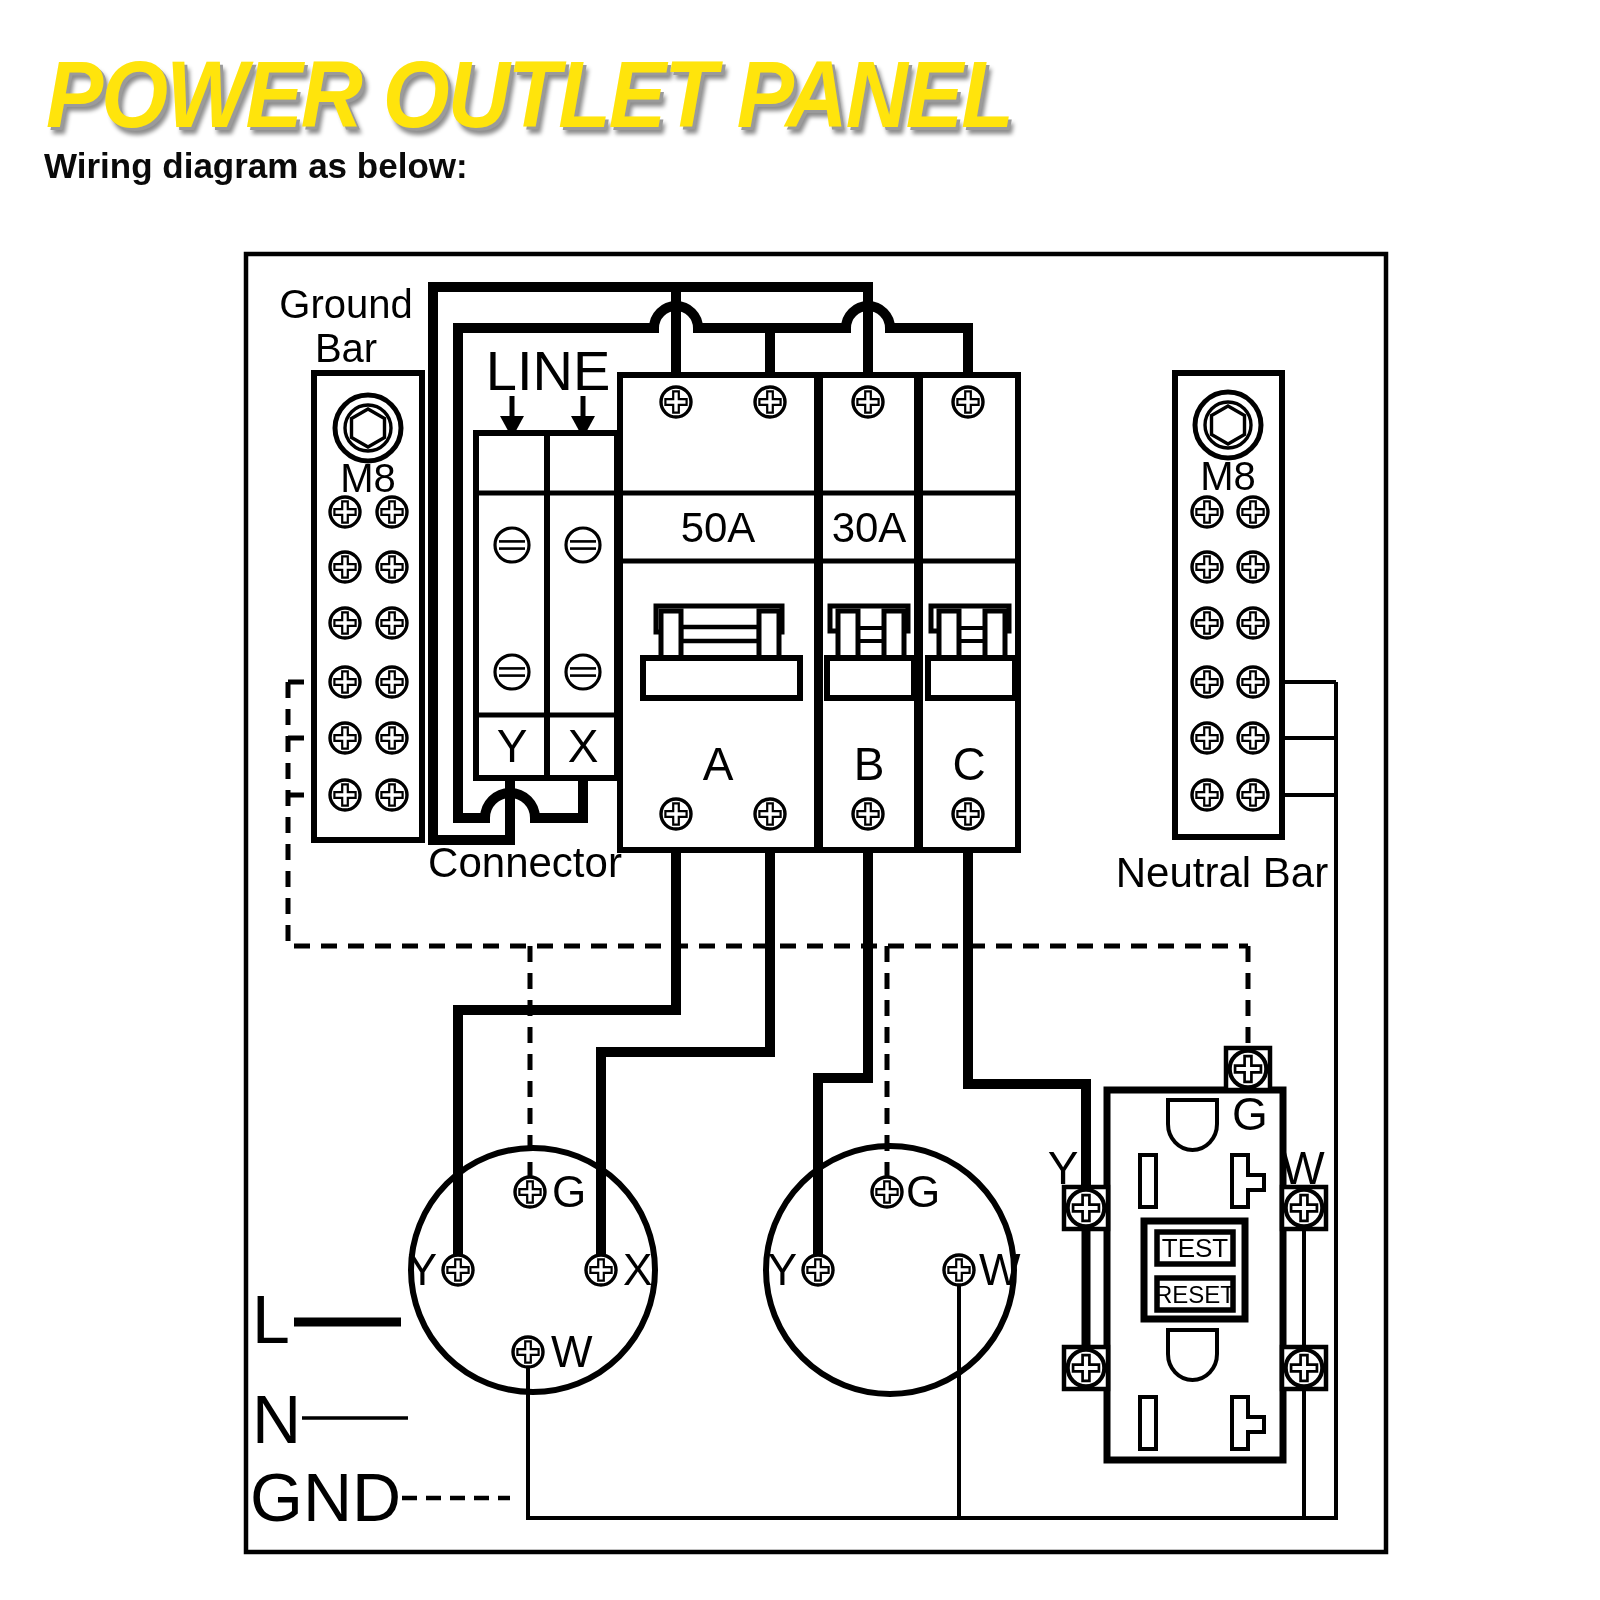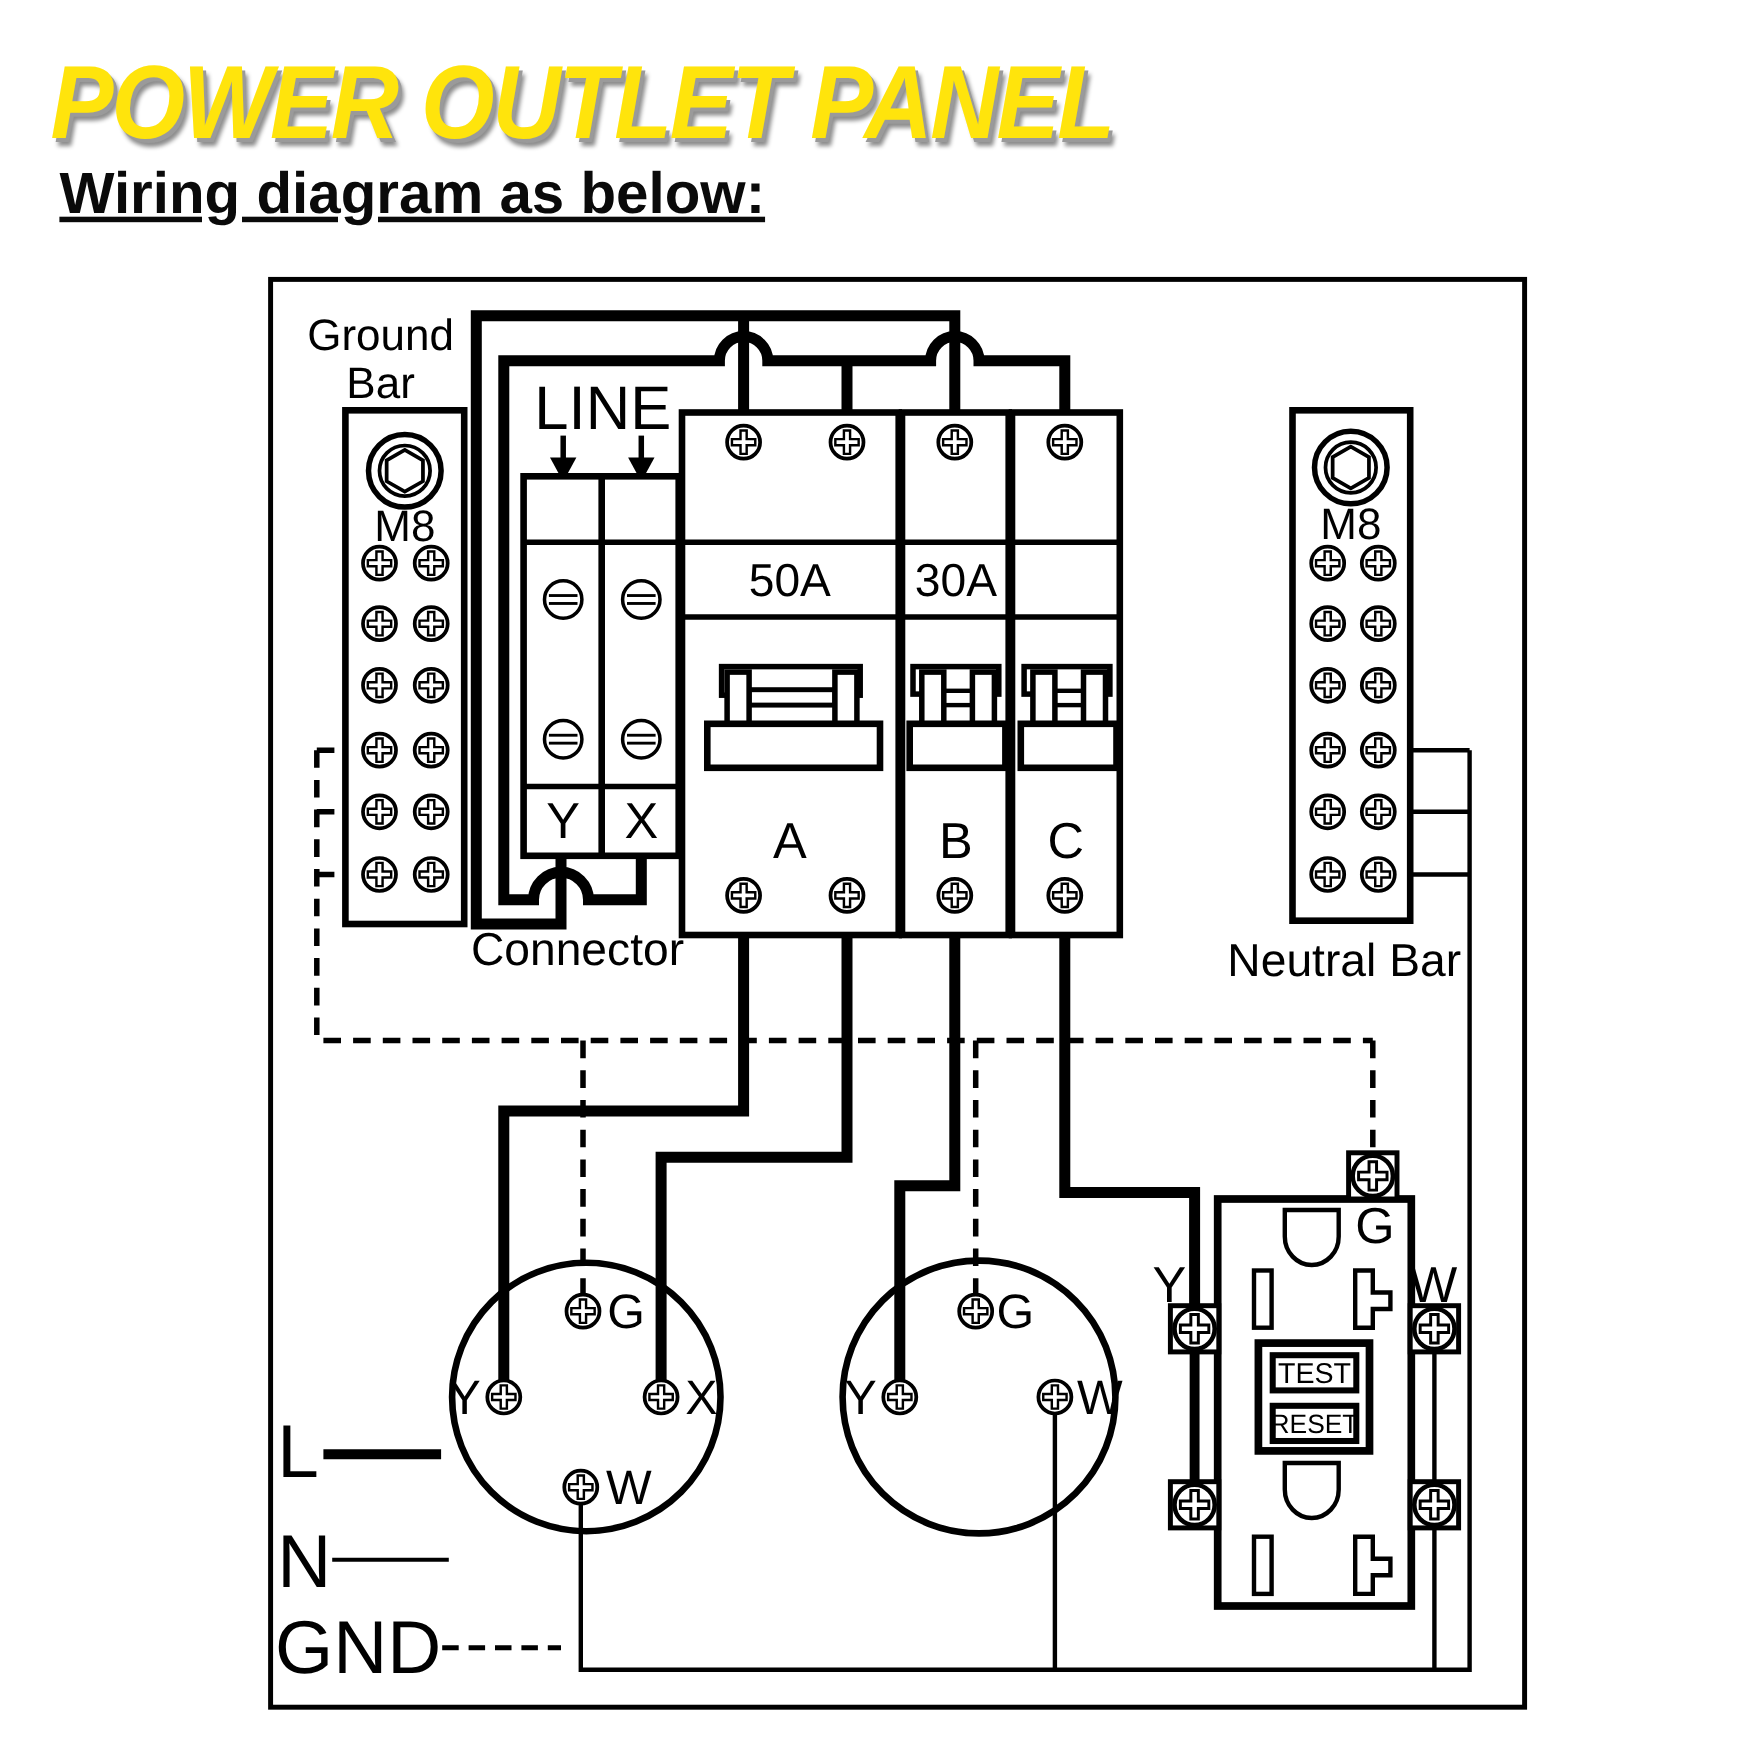--- a/index.html
+++ b/index.html
@@ -2,21 +2,21 @@
 <html><head>
 <meta charset="utf-8">
 <style>
   html,body{margin:0;padding:0;background:#fff;}
   #stage{position:relative;width:1600px;height:1600px;background:#fff;overflow:hidden;
          font-family:"Liberation Sans",sans-serif;}
   #title{position:absolute;left:46px;top:40px;margin:0;font-style:italic;font-weight:bold;
          font-size:86px;letter-spacing:-2px;color:#FFE40C;
          text-shadow:3px 3px 0 #9a9a9a,5px 6px 4px #8c8c8c;
          transform:scaleY(1.10);transform-origin:top left;white-space:nowrap;}
-  #subtitle{position:absolute;left:54px;top:146px;margin:0;font-weight:bold;font-size:53px;color:#0a0a0a;text-decoration:underline;}
+  #subtitle{position:absolute;left:44px;top:146px;margin:0;font-weight:bold;font-size:35px;color:#0a0a0a;}
   svg{position:absolute;left:0;top:0;}
   svg text{fill:#000;font-family:"Liberation Sans",sans-serif;}
   .w10{stroke:#000;stroke-width:10;fill:none;}
   .w9{stroke:#000;stroke-width:9;fill:none;}
   .w4{stroke:#000;stroke-width:4;fill:none;}
   .dash{stroke:#000;stroke-width:5;fill:none;stroke-dasharray:16 11;}
   .box{fill:#fff;stroke:#000;stroke-width:6;}
   .ln{stroke:#000;fill:none;}
 </style>
 </head>

